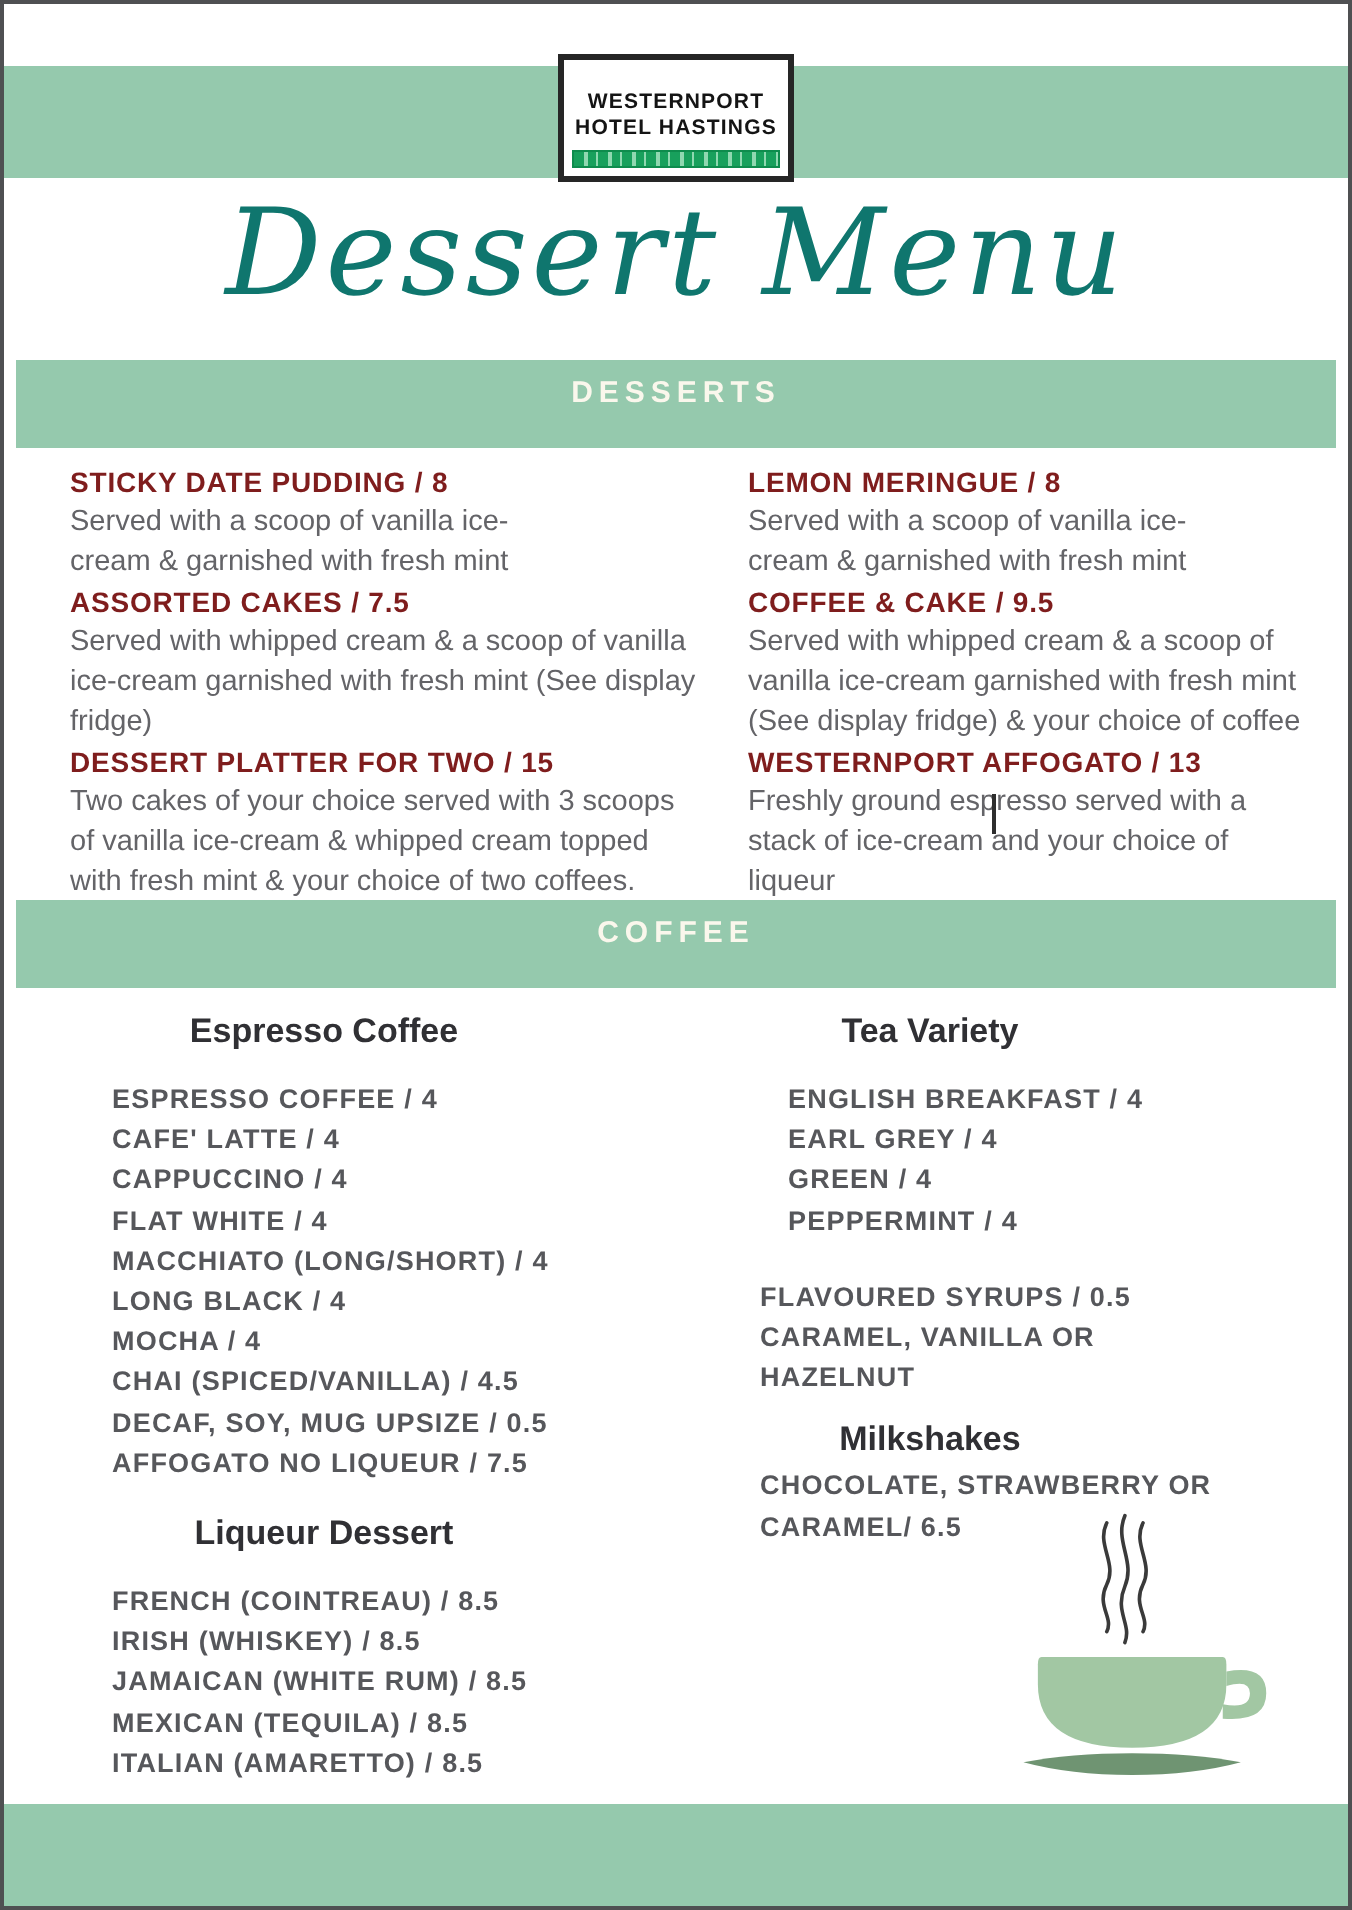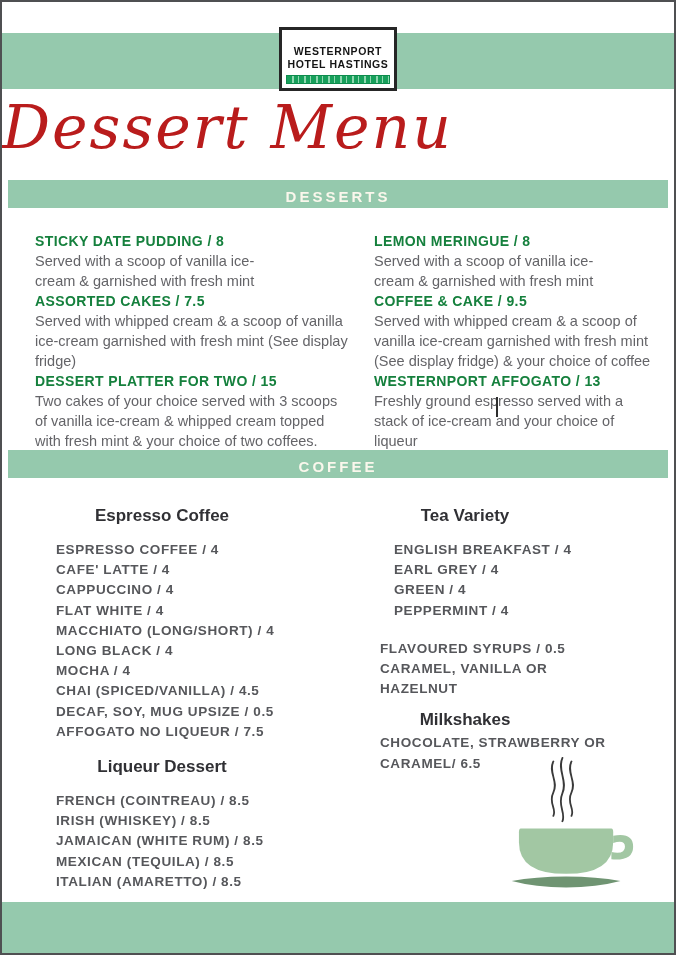--- a/index.html
+++ b/index.html
@@ -22,40 +22,41 @@
   }
   .logo-line { font-size:10.5px; font-weight:700; letter-spacing:0.6px; color:#141414; line-height:13px; white-space:nowrap; }
   .logo-bar {
     height:7px; margin-top:4px;
     background:repeating-linear-gradient(90deg,#18a05c 0 5px,#8fd8b0 5px 7px,#18a05c 7px 11px,#8fd8b0 11px 12px);
     border:1px solid #0e8c4d;
   }
   
   .menu-title {
     position:absolute; top:90px; left:0; width:100%;
+    text-align:center;
     font-family:"DejaVu Serif", serif; font-style:italic;
-    font-size:60px; color:#b91c1c; letter-spacing:2px;
+    font-size:60px; color:#0f766e; letter-spacing:2px;
   }
   
   .section-bar {
-    position:absolute; left:6px; right:6px; height:28px;
+    position:absolute; left:6px; right:6px; height:44px;
     background:#95c9ad; color:#faf7ec;
     font-size:15px; font-weight:700; letter-spacing:3px;
     text-align:center; line-height:34px;
   }
   .bar-desserts { top:178px; }
   .bar-coffee   { top:448px; }
   
   .desserts-grid {
     position:absolute; top:229px; left:33px; right:10px;
     display:flex;
   }
   .desserts-col-left  { width:339px; flex:none; }
   .desserts-col-right { flex:1; }
-  .d-label { font-size:14px; font-weight:700; letter-spacing:0.4px; color:#15803d; line-height:20px; }
+  .d-label { font-size:14px; font-weight:700; letter-spacing:0.4px; color:#7f1d1d; line-height:20px; }
   .d-desc  { font-size:14.5px; color:#646468; line-height:20px; white-space:pre-line; }
   
   .coffee-grid {
     position:absolute; top:503px; left:40px; right:10px;
     display:flex;
   }
   .coffee-col-left  { width:338px; flex:none; }
   .coffee-col-right { flex:1; }
   .sub-heading {
     font-size:17px; font-weight:700; color:#303034;

